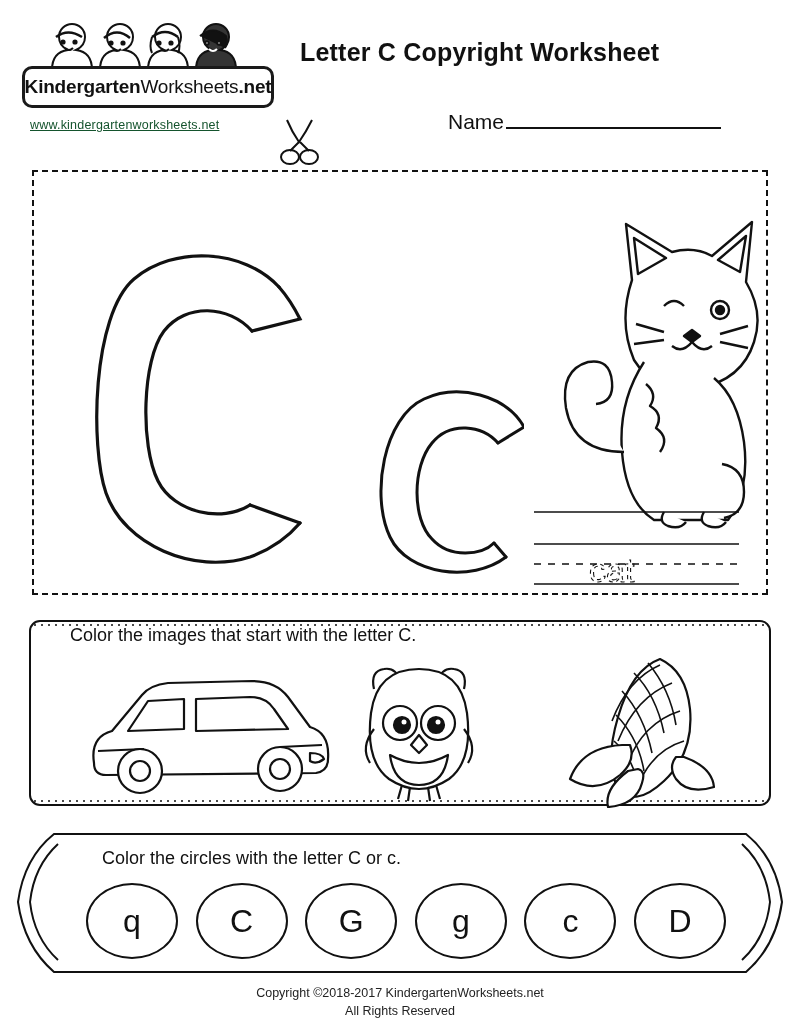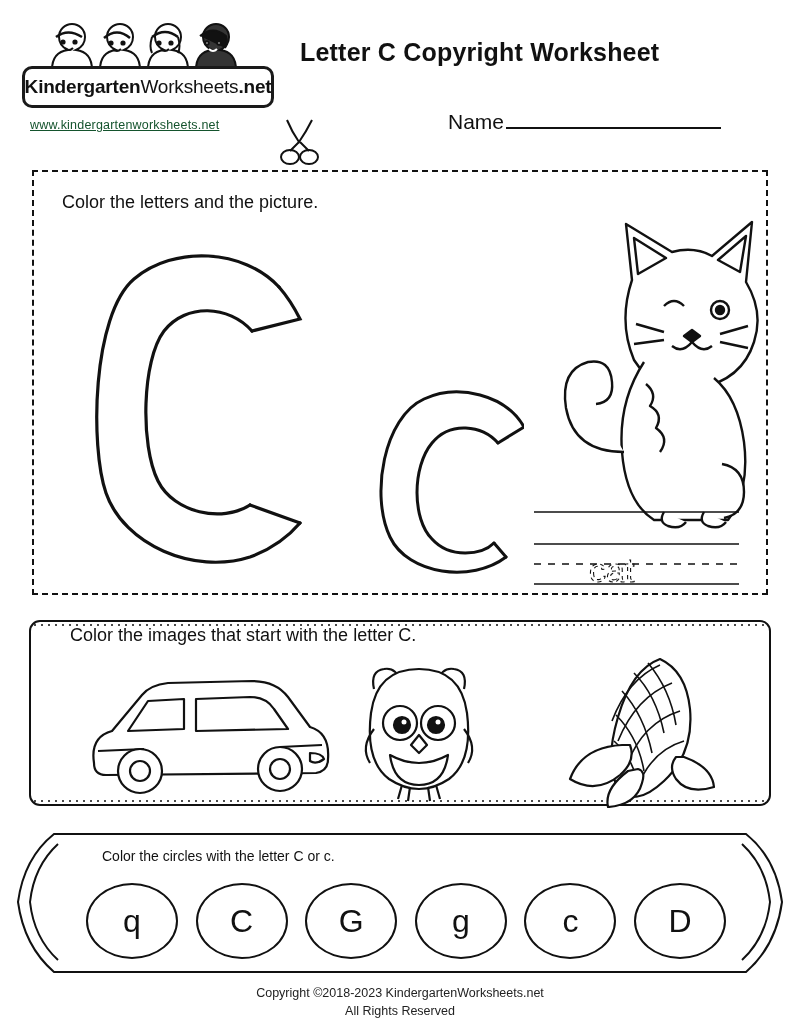--- a/index.html
+++ b/index.html
@@ -140,21 +140,21 @@
 
   
   .sec3 {
     position: absolute;
     left: 14px; top: 828px;
     width: 772px; height: 152px;
   }
   .sec3-label {
     position: absolute;
     left: 88px; top: 20px;
-    font-size: 14px;
+    font-size: 18px;
     color: #111;
   }
   .circle-row {
     position: absolute;
     left: 72px; top: 52px;
     width: 640px; height: 82px;
     display: flex;
     justify-content: space-between;
     align-items: center;
   }
@@ -243,21 +243,20 @@
       <g fill="none" stroke="#111" stroke-width="2">
         <path d="M10 3 q5 12 12 22 q7-10 13-22"></path>
         <ellipse cx="13" cy="40" rx="9" ry="7"></ellipse>
         <ellipse cx="32" cy="40" rx="9" ry="7"></ellipse>
         <path d="M22 25 q-5 5-9 9 M23 25 q5 5 9 9"></path>
       </g>
     </svg>
   </div>
 
   <div class="sec1">
-    <div class="sec1-label">Color the letters and the picture.</div>
 
     <div class="letters-area">
       <svg width="470" height="360" viewBox="0 0 470 360">
         <g fill="none" stroke="#111" stroke-width="3.2" stroke-linecap="round">
 
           <path d="M225 60
                    C190 22, 120 18, 80 52
                    C38 88, 36 220, 52 266
                    C70 318, 140 348, 196 330
                    C218 322, 234 310, 246 296"></path>
@@ -405,17 +404,17 @@
       <div class="circle">q</div>
       <div class="circle">C</div>
       <div class="circle">G</div>
       <div class="circle">g</div>
       <div class="circle">c</div>
       <div class="circle">D</div>
     </div>
   </div>
 
   <div class="footer">
-    <div>Copyright ©2018-2023 KindergartenWorksheets.net</div>
+    <div>Copyright ©2018-2017 KindergartenWorksheets.net</div>
     <div>All Rights Reserved</div>
   </div>
 
 </div>
 
 </body></html>

